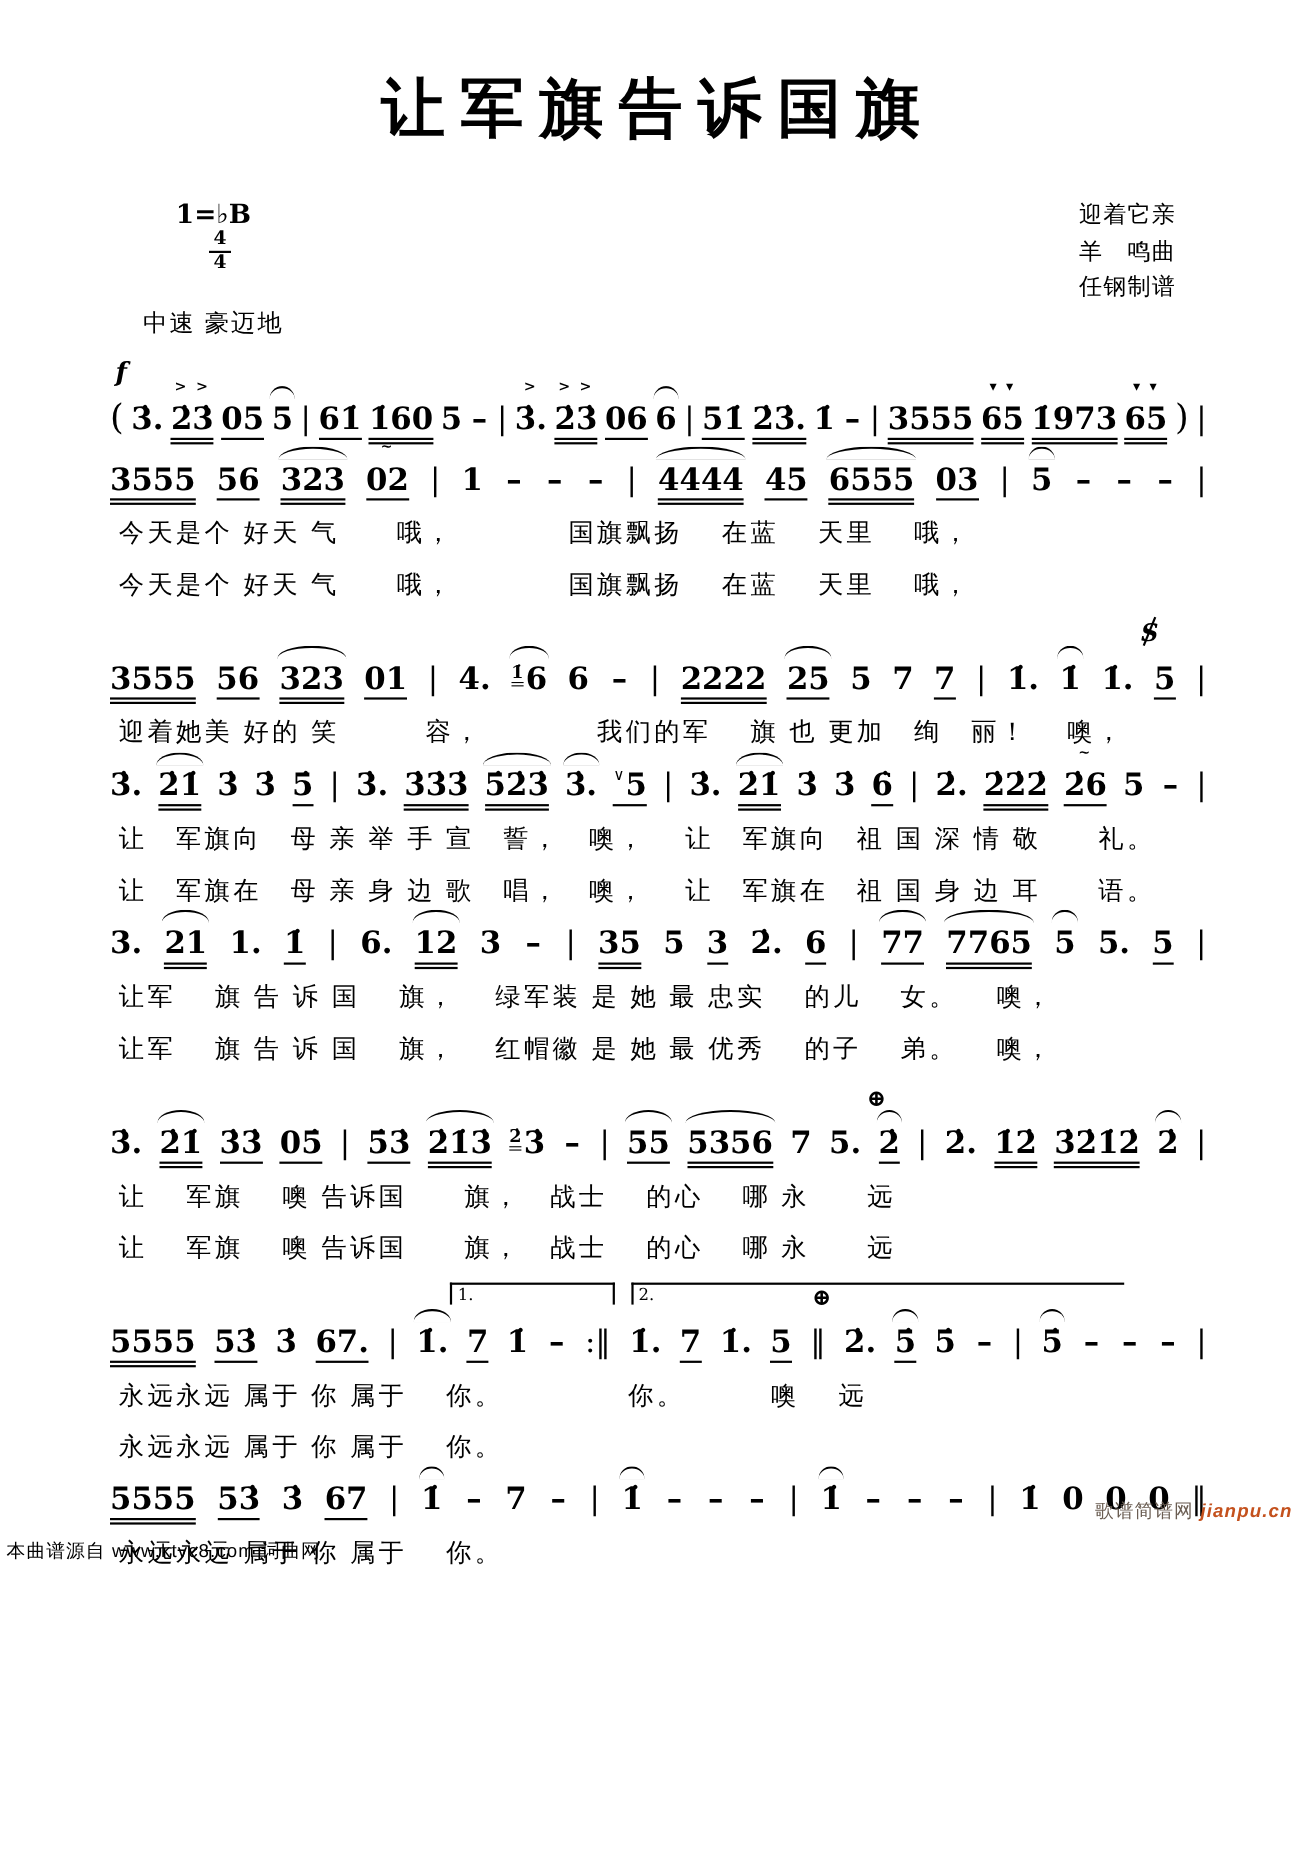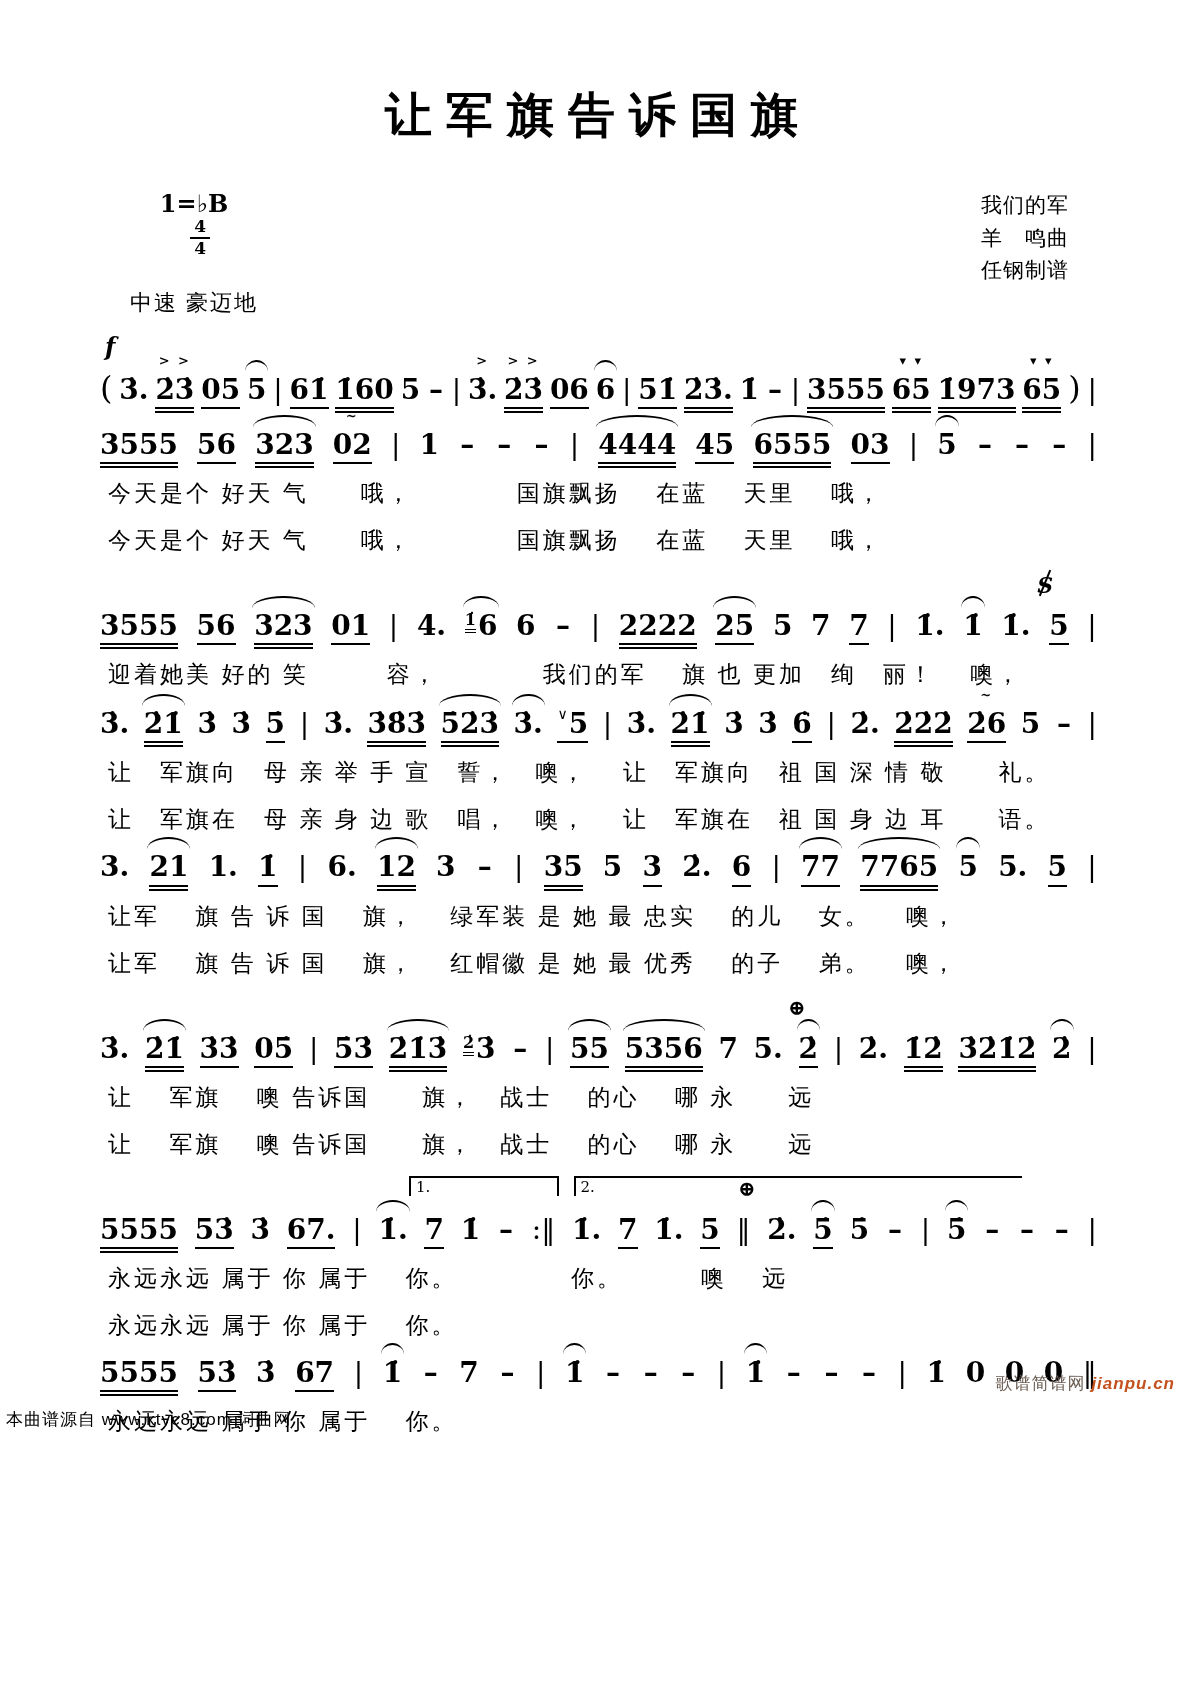--- a/index.html
+++ b/index.html
@@ -3,22 +3,22 @@
 <meta charset="utf-8">
 <style>
   html,body{margin:0;padding:0;}
   body{
     width:1189px;height:1682px;background:#ffffff;color:#000;
     font-family:"Liberation Sans",sans-serif;
     position:relative;overflow:hidden;
   }
   .sheet{padding:0 92px 0 100px;position:relative;}
   .title{
-    text-align:center;margin:84px 0 0 0;
-    font-size:47px;font-weight:900;letter-spacing:14px;
+    text-align:center;margin:60px 0 0 0;
+    font-size:58px;font-weight:900;letter-spacing:14px;
     font-family:"DejaVu Serif",serif;
   }
   .meta-row{display:flex;justify-content:space-between;margin-top:42px;padding:0 28px 0 30px;}
   .keyline{font-family:"DejaVu Serif",serif;font-weight:700;font-size:24px;display:flex;align-items:center;flex-direction:column;}
   .timesig{display:inline-flex;flex-direction:column;align-items:center;margin-left:12px;font-size:17px;line-height:1.05;font-weight:700;}
   .ts-num{border-bottom:2px solid #000;padding:0 4px 1px;}
   .ts-den{padding-top:1px;}
   .tempo{margin-top:30px;font-size:22px;letter-spacing:2px;}
   .meta-right{text-align:right;font-size:21px;line-height:1.55;letter-spacing:1px;}
   #systems{margin-top:14px;}
@@ -63,21 +63,21 @@
       <div class="keyline">
         <span>1=♭B</span>
         <span class="timesig">
           <span class="ts-num">4</span>
           <span class="ts-den">4</span>
         </span>
       </div>
       <div class="tempo">中速 豪迈地</div>
     </div>
     <div class="meta-right">
-      <div>我们的军</div>
+      <div>迎着它亲</div>
       <div>羊　鸣曲</div>
       <div>任钢制谱</div>
     </div>
   </div>
 
   <div id="systems">
       <div class="system">
         <div class="marks-row">
           <span class="mark dyn" style="left: 0.5%;">f</span>
         </div>
@@ -168,21 +168,21 @@
       </div>
       <div class="system">
         <div class="notes-row">
           <span class="tk">3̇.</span>
           <span class="tk u2">2̇1̇<span class="slur"></span></span>
           <span class="tk">3̇</span>
           <span class="tk">3̇</span>
           <span class="tk u1">5̇</span>
           <span class="tk bar">|</span>
           <span class="tk">3̇.</span>
-          <span class="tk u2">3̇8̇3̇</span>
+          <span class="tk u2">3̇3̇3̇</span>
           <span class="tk u2">5̇2̇3̇<span class="slur"></span></span>
           <span class="tk">3̇.<span class="slur"></span></span>
           <span class="tk u1"><span class="pre">∨</span>5</span>
           <span class="tk bar">|</span>
           <span class="tk">3̇.</span>
           <span class="tk u2">2̇1̇<span class="slur"></span></span>
           <span class="tk">3̇</span>
           <span class="tk">3̇</span>
           <span class="tk u1">6̇</span>
           <span class="tk bar">|</span>

